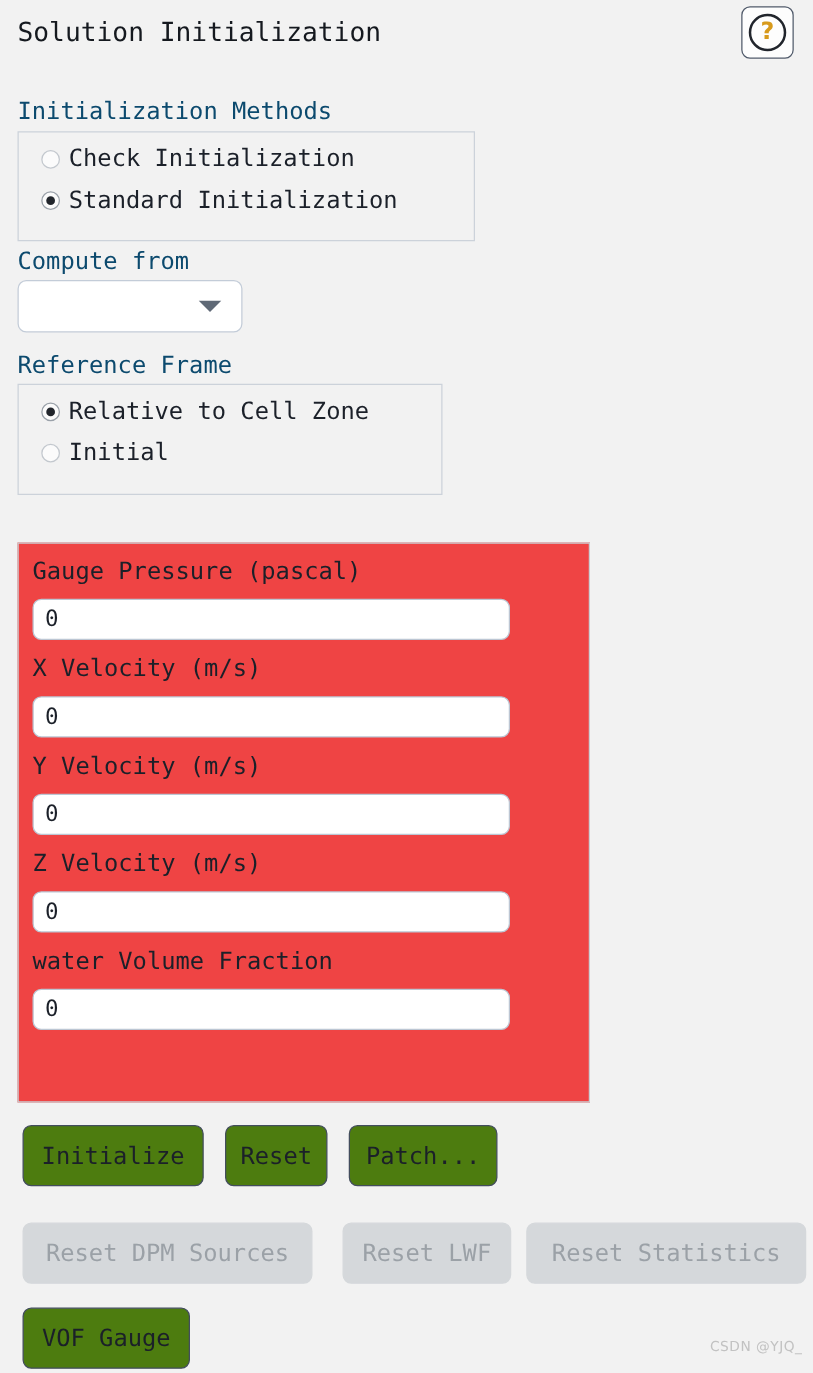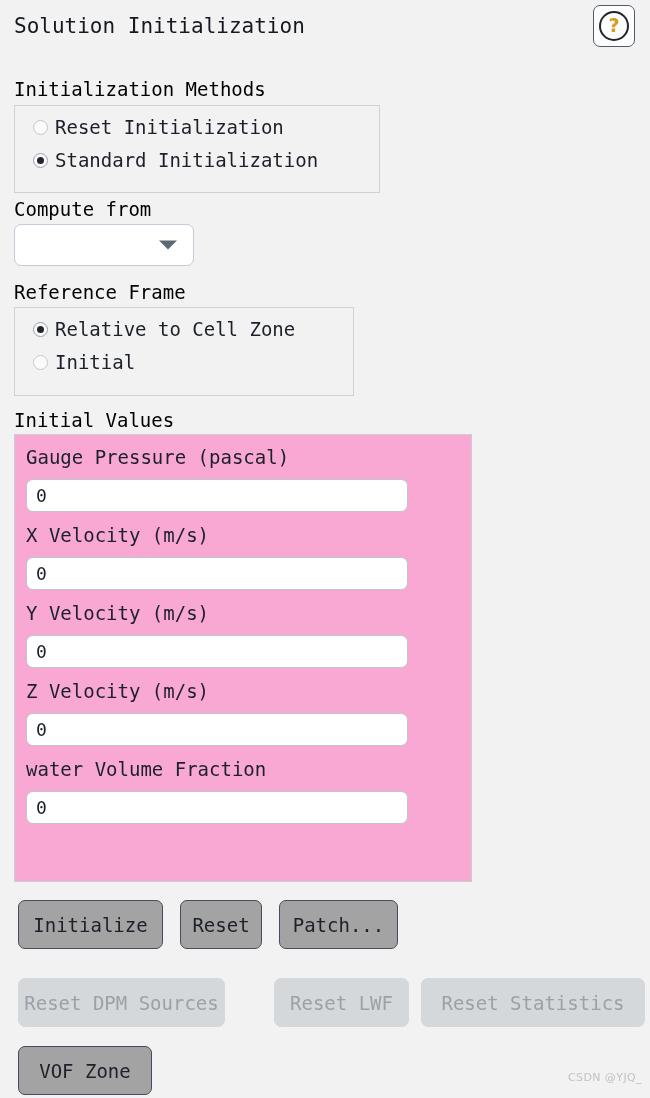--- a/index.html
+++ b/index.html
@@ -68,21 +68,21 @@
     font-size: 19px;
     line-height: 1;
     color: #d79a1c;
     margin-top: -1px;
   }
 
   
   .section-label {
     position: absolute;
     font-size: 19px;
-    color: #000000;
+    color: #0c4a6e;
     white-space: nowrap;
     font-family: "DejaVu Sans Mono", "Liberation Mono", monospace;
   }
 
   
   .group-box {
     position: absolute;
     box-sizing: border-box;
     background: #f2f2f2;
     border: 1px solid #ccd2da;
@@ -146,21 +146,21 @@
     width: 0; height: 0;
     border-left: 9px solid transparent;
     border-right: 9px solid transparent;
     border-top: 9px solid #5f6976;
   }
 
   
   .values-panel {
     position: absolute;
     box-sizing: border-box;
-    background: #f9a8d4;
+    background: #ef4444;
     border: 1px solid #c9cdd2;
   }
   .field-label {
     position: absolute;
     font-size: 19px;
     color: #1b2029;
     white-space: nowrap;
     font-family: "DejaVu Sans Mono", "Liberation Mono", monospace;
   }
   .text-input {
@@ -173,21 +173,21 @@
     font-size: 18px;
     color: #1b2029;
     padding: 0 9px;
     outline: none;
   }
 
   
   .btn {
     position: absolute;
     box-sizing: border-box;
-    background: #a3a3a3;
+    background: #4d7c0f;
     border: 1.7px solid #434d5d;
     border-radius: 7px;
     font-family: "DejaVu Sans Mono", "Liberation Mono", monospace;
     font-size: 19px;
     color: #1b2029;
     display: flex;
     align-items: center;
     justify-content: center;
     cursor: pointer;
     white-space: nowrap;
@@ -224,21 +224,21 @@
       <div class="help-circle">
         <span class="help-q">?</span>
       </div>
     </div>
   </div>
 
   <div class="section-label" style="left:14px; top:78px;">Initialization Methods</div>
   <div class="group-box" style="left:14px; top:105px; width:366px; height:88px;">
     <div class="radio-row" style="left:18px; top:10px;">
       <span class="radio"></span>
-      <span class="radio-text">Reset  Initialization</span>
+      <span class="radio-text">Check  Initialization</span>
     </div>
     <div class="radio-row" style="left:18px; top:43px;justify-content:space-between;">
       <span class="radio checked"></span>
       <span class="radio-text">Standard Initialization</span>
     </div>
   </div>
 
   <div class="section-label" style="left:14px; top:198px;">Compute from</div>
   <div class="dropdown" style="left:14px; top:224px; width:180px; height:42px;">
     <span class="dropdown-value"></span>
@@ -250,21 +250,20 @@
     <div class="radio-row" style="left:18px; top:10px;">
       <span class="radio checked"></span>
       <span class="radio-text">Relative to Cell Zone</span>
     </div>
     <div class="radio-row" style="left:18px; top:43px;">
       <span class="radio"></span>
       <span class="radio-text">Initial</span>
     </div>
   </div>
 
-  <div class="section-label" style="left:14px; top:409px;">Initial Values</div>
   <div class="values-panel" style="left:14px; top:434px; width:458px; height:448px;">
 
     <div class="field-label" style="left:11px; top:11px;">Gauge Pressure (pascal)</div>
     <input class="text-input" style="left: 11px; top: 44px; width: 382px; height: 33px;" type="text" value="0">
 
     <div class="field-label" style="left:11px; top:89px;">X Velocity (m/s)</div>
     <input class="text-input" style="left: 11px; top: 122px; width: 382px; height: 33px;" type="text" value="0">
 
     <div class="field-label" style="left:11px; top:167px;">Y Velocity (m/s)</div>
     <input class="text-input" style="left: 11px; top: 200px; width: 382px; height: 33px;" type="text" value="0">
@@ -273,21 +272,21 @@
     <input class="text-input" style="left: 11px; top: 278px; width: 382px; height: 33px;" type="text" value="0">
 
     <div class="field-label" style="left:11px; top:323px;">water Volume Fraction</div>
     <input class="text-input" style="left: 11px; top: 356px; width: 382px; height: 33px;" type="text" value="0">
   </div>
 
   <button class="btn" style="left:18px; top:900px; width:145px; height:49px;">Initialize</button>
   <button class="btn" style="left:279px; top:900px; width:119px; height:49px;">Patch...</button>
   <button class="btn" style="left:180px; top:900px; width:82px; height:49px;">Reset</button>
 
-  <button class="btn disabled" style="left:18px; top:978px; width:207px; height:49px;" disabled="">Reset DPM Sources</button>
+  <button class="btn disabled" style="left:18px; top:978px; width:232px; height:49px;" disabled="">Reset DPM Sources</button>
   <button class="btn disabled" style="left:274px; top:978px; width:135px; height:49px;" disabled="">Reset LWF</button>
   <button class="btn disabled" style="left:421px; top:978px; width:224px; height:49px;" disabled="">Reset Statistics</button>
 
-  <button class="btn" style="left:18px; top:1046px; width:134px; height:49px;">VOF Zone</button>
+  <button class="btn" style="left:18px; top:1046px; width:134px; height:49px;">VOF Gauge</button>
 
   <div class="watermark">CSDN @YJQ_</div>
 
 </div>
 
 </body></html>

